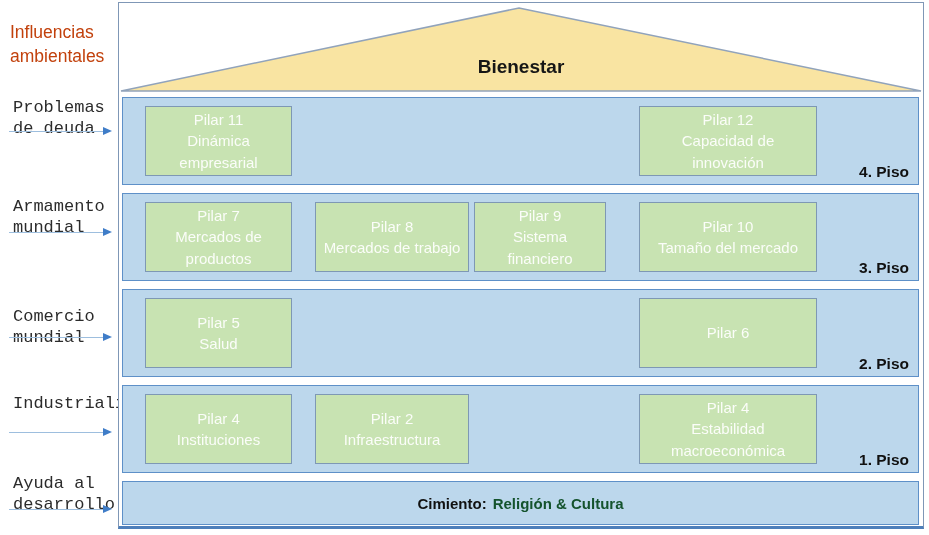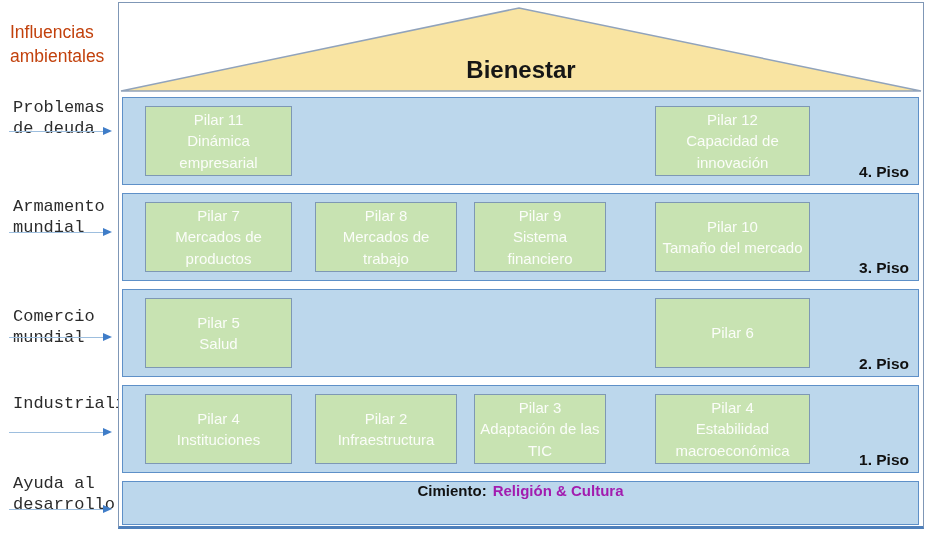--- a/index.html
+++ b/index.html
@@ -46,21 +46,21 @@
     position:absolute;left:118px;top:2px;width:806px;height:527px;
     background:#ffffff;
     border:1.5px solid #7f97b6;
     border-bottom:3px solid #4e7fba;
     box-sizing:border-box;
   }
   .roof{position:absolute;left:0;top:1px;width:100%;height:90px;}
   .roof svg{display:block;width:100%;height:100%;}
   .roof-label{
     position:absolute;left:0;top:52px;width:100%;text-align:center;
-    font-size:24px;font-weight:bold;color:#161616;
+    font-size:19px;font-weight:bold;color:#161616;
   }
 
   .floor{
     position:absolute;left:3px;right:4px;height:88px;
     background:#bcd7ec;border:1.5px solid #5e90c8;box-sizing:border-box;
   }
   .floor-0{top:94px}
   .floor-1{top:190px}
   .floor-2{top:286px}
   .floor-3{top:382px}
@@ -71,32 +71,32 @@
   }
 
   .pillar{
     position:absolute;top:8px;height:70px;
     background:#c8e3b2;border:1.5px solid #7e98b4;box-sizing:border-box;
     display:flex;flex-direction:column;justify-content:center;align-items:center;
     text-align:center;color:#fbfdf9;font-size:15px;line-height:1.42;
     padding:0 4px;
   }
   .col-1{left:22px;width:147px}
-  .col-2{left:192px;width:142px}
+  .col-2{left:192px;width:154px}
   .col-3{left:351px;width:132px}
-  .col-4{left:532px;width:155px}
+  .col-4{left:516px;width:178px}
 
   .foundation{
     position:absolute;left:3px;right:4px;top:478px;height:44px;
     background:#bcd7ec;border:1.5px solid #5e90c8;box-sizing:border-box;
-    display:flex;justify-content:center;align-items:flex-start;
+    display:flex;justify-content:center;align-items:center;
     font-size:15px;font-weight:bold;
   }
   .foundation .prefix{color:#111111;}
-  .foundation .value{color:#a21caf;margin-left:6px;}
+  .foundation .value{color:#14532d;margin-left:6px;}
 </style>
 </head>
 <body>
 
 <div class="left-title">Influencias ambientales</div>
 
 <div class="influence-label lbl-0">Problemas de deuda</div>
 <div class="influence-label lbl-1">Armamento mundial</div>
 <div class="influence-label lbl-2">Comercio mundial</div>
 <div class="influence-label lbl-3">Industrialización</div>
@@ -175,24 +175,20 @@
       </div>
       <div class="floor floor-3">
         <div class="pillar col-1">
           <div class="pillar-name">Pilar 4</div>
           <div class="pillar-desc">Instituciones</div>
         </div>
         <div class="pillar col-2">
           <div class="pillar-name">Pilar 2</div>
           <div class="pillar-desc">Infraestructura</div>
         </div>
-        <div class="pillar col-3">
-          <div class="pillar-name">Pilar 3</div>
-          <div class="pillar-desc">Adaptación de las TIC</div>
-        </div>
         <div class="pillar col-4">
           <div class="pillar-name">Pilar 4</div>
           <div class="pillar-desc">Estabilidad macroeconómica</div>
         </div>
         <div class="floor-label">1. Piso</div>
       </div>
     </div>
 
   <div class="foundation">
     <span class="prefix">Cimiento:</span>

